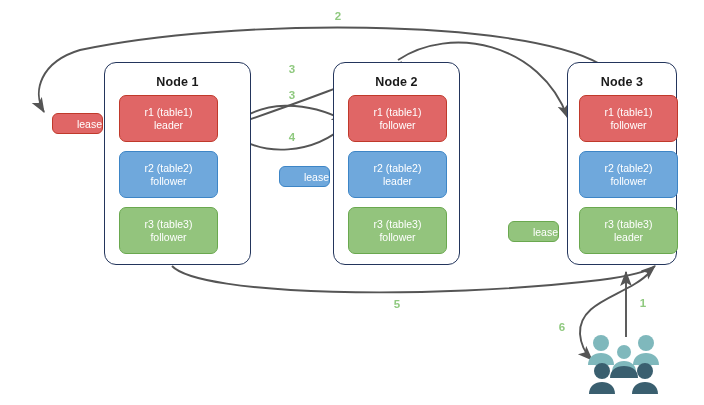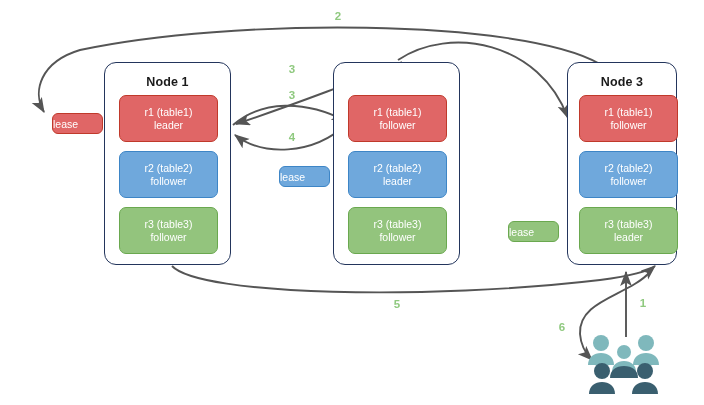--- a/index.html
+++ b/index.html
@@ -59,21 +59,21 @@
   .replica .l1, .replica .l2 { display: block; }
   .rep-red   { background: #e06666; border: 1.4px solid #c0392b; }
   .rep-blue  { background: #6fa8dc; border: 1.4px solid #3d85c6; }
   .rep-green { background: #93c47d; border: 1.4px solid #6aa84f; }
   .lease {
     position: absolute;
     box-sizing: border-box;
     border-radius: 6px;
     display: flex;
     align-items: center;
-    justify-content: flex-start;
+    justify-content: flex-end;
     color: #ffffff;
     font-size: 10.5px;
     width: 51px;
     height: 21px;
   }
   .edge-label {
     position: absolute;
     font-size: 11.5px;
     font-weight: bold;
     color: #8fc97f;
@@ -110,37 +110,38 @@
 
     <path d="M398,60 C450,25 540,42 568,118" fill="none" stroke="#555555" stroke-width="1.9" marker-end="url(#ah)"></path>
 
     <path d="M172,266 C200,296 430,300 600,280 C630,276 648,272 655,266" fill="none" stroke="#555555" stroke-width="1.9" marker-end="url(#ah)"></path>
 
     <path d="M626,337 L626,272" fill="none" stroke="#555555" stroke-width="1.9" marker-end="url(#ah)"></path>
 
     <path d="M650,272 C628,296 578,300 580,334 C581,348 588,356 592,360" fill="none" stroke="#555555" stroke-width="1.9" marker-end="url(#ah)"></path>
   </svg>
 
-  <div class="node-box" style="left:104px; top:62px; width:127px; height:203px;">
+  <div class="node-box" style="left:104px; top:62px; width:147px; height:203px;">
     <div class="node-title">Node 1</div>
     <div class="replica rep-red" style="left:14px; top:32px; width:99px; height:47px;">
       <span class="l1">r1 (table1)</span>
       <span class="l2">leader</span>
     </div>
     <div class="replica rep-blue" style="left:14px; top:88px; width:99px; height:47px;">
       <span class="l1">r2 (table2)</span>
       <span class="l2">follower</span>
     </div>
     <div class="replica rep-green" style="left:14px; top:144px; width:99px; height:47px;">
       <span class="l1">r3 (table3)</span>
       <span class="l2">follower</span>
     </div>
   </div>
 
   <div class="node-box" style="left:333px; top:62px; width:127px; height:203px;">
+    <div class="node-title">Node 2</div>
     <div class="replica rep-red" style="left:14px; top:32px; width:99px; height:47px;">
       <span class="l1">r1 (table1)</span>
       <span class="l2">follower</span>
     </div>
     <div class="replica rep-blue" style="left:14px; top:88px; width:99px; height:47px;">
       <span class="l1">r2 (table2)</span>
       <span class="l2">leader</span>
     </div>
     <div class="replica rep-green" style="left:14px; top:144px; width:99px; height:47px;">
       <span class="l1">r3 (table3)</span>

